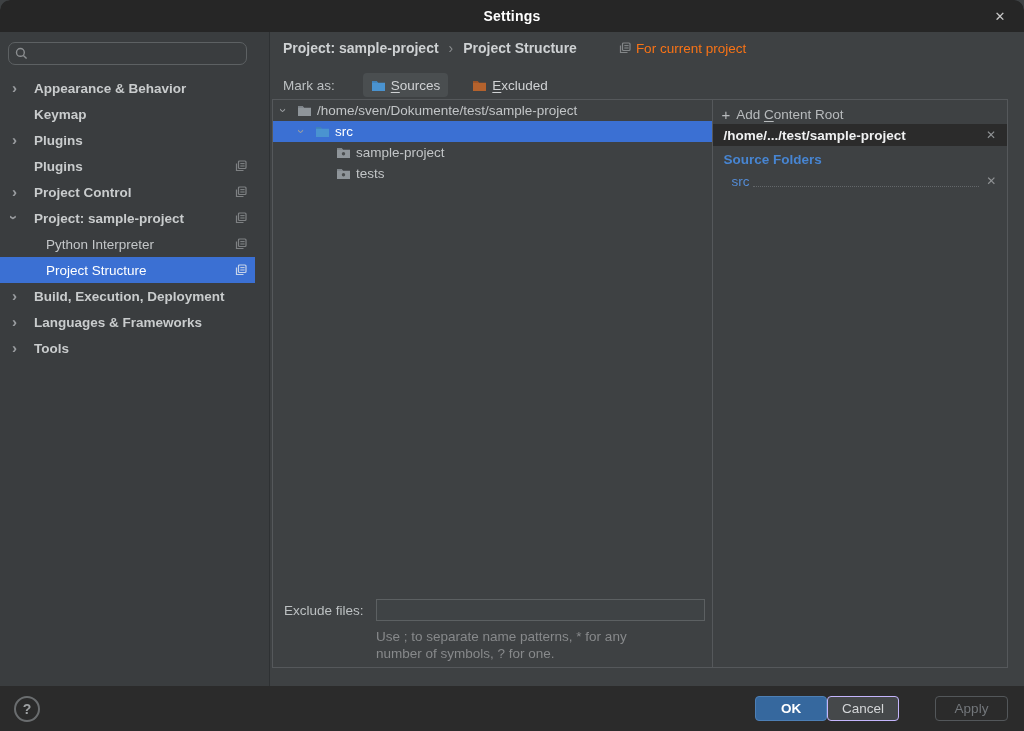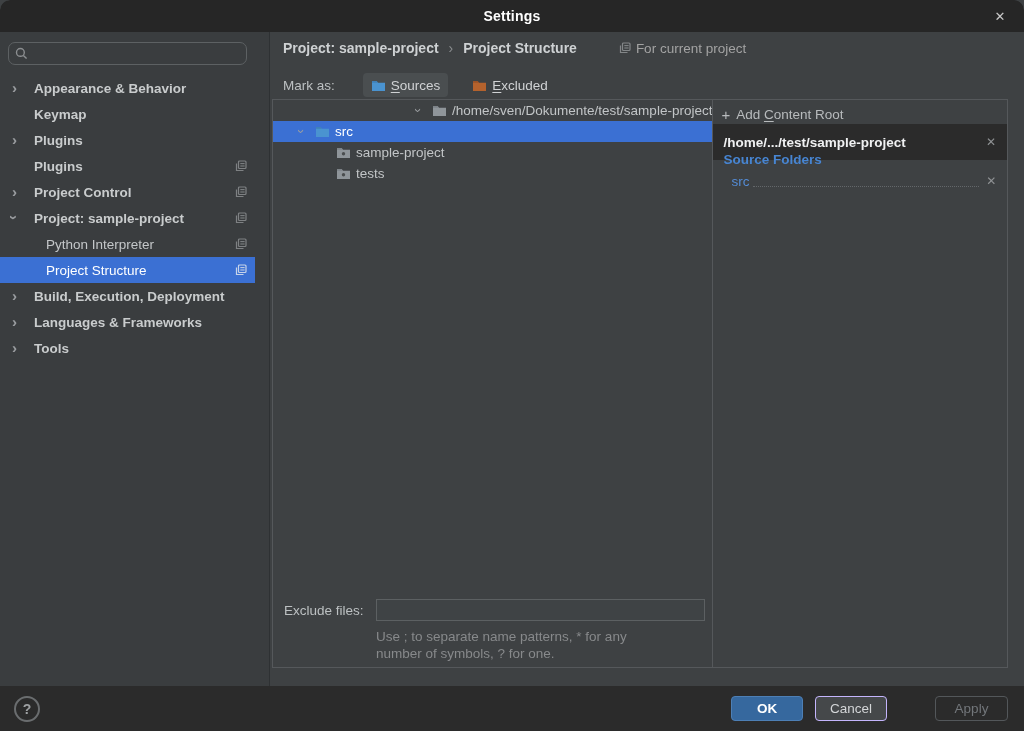--- a/index.html
+++ b/index.html
@@ -40,21 +40,21 @@
   .srow .lbl { flex:1; white-space:nowrap; overflow:hidden; }
   .pp-icon { flex:none; margin-left:6px; opacity:.85; }
   .srow.selected .pp-icon path, .srow.selected .pp-icon rect { stroke:#dfe5ee; }
 
   
   .main { position:absolute; left:271px; top:32px; width:753px; height:654px; }
   .breadcrumb { position:absolute; left:12px; top:8px; display:flex; align-items:center;
                 font-size:14px; }
   .breadcrumb .b1,.breadcrumb .b2 { font-weight:bold; color:#ced1d3; }
   .breadcrumb .sep { color:#8b8e90; margin:0 10px; font-size:14px; }
-  .breadcrumb .scope { display:flex; align-items:center; color:#a3a3a3; margin-left:42px;
+  .breadcrumb .scope { display:flex; align-items:center; color:#f97316; margin-left:42px;
                        font-size:13.5px; }
   .breadcrumb .scope svg { margin-right:5px; opacity:.9; }
 
   .markas { position:absolute; left:12px; top:41px; display:flex; align-items:center;
             font-size:13.5px; color:#bcc0c2;gap:14px; }
   .chip { display:flex; align-items:center; height:24px; padding:0 8px; border-radius:4px;
           margin-left:14px; color:#d0d2d4; }
   .chip.on { background:#4a4e50; }
   .chip svg { margin-right:5px; }
   .chip + .chip { margin-left:2px; }
@@ -76,39 +76,39 @@
   .excl-row .elbl { width:103px; padding-left:11px; color:#bcc0c2; flex:none; }
   .excl-row input { width:329px; height:22px; background:#3f4345; border:1px solid #5c6062;
                     color:#c2c5c7; font-size:13px; padding:0 5px; font-family:inherit; outline:none; }
   .ehelp { margin:7px 0 0 103px; color:#87898b; line-height:17px; font-size:13.5px; }
 
   
   .rightcol { position:relative; width:295px; height:100%; border-left:1px solid #55585b; }
   .addroot { position:absolute; left:8px; top:4px; height:20px; display:flex; align-items:center;
              color:#b8bbbd; font-size:13.5px; }
   .addroot .plus { color:#b8bbbd; font-size:15px; margin-right:6px; line-height:1; }
-  .rootrow { position:absolute; left:0; top:24px; width:100%; height:36px; background:#2b2b2b;
+  .rootrow { position:absolute; left:0; top:24px; width:100%; height:22px; background:#2b2b2b;
              display:flex; align-items:center; padding:0 8px 0 10px; }
   .rootrow .path { flex:1; color:#f0f1f2; font-weight:bold; font-size:13.5px; white-space:nowrap;
                    overflow:hidden; }
   .xbtn { color:#8f9294; font-size:12px; flex:none; padding:0 3px; }
   .sf-head { position:absolute; left:10px; top:52px; color:#4785d2; font-weight:bold;
              font-size:13.5px; }
   .sf-row { position:absolute; left:18px; top:71px; width:268px; height:20px;
             display:flex; align-items:center; }
   .sf-row .sfname { color:#548cd6; font-size:13.5px; flex:none; }
   .leader { flex:1; border-bottom:1px dotted #63676a; height:62%; margin:0 4px; }
 
   
   .footer { position:absolute; left:0; top:686px; width:1024px; height:45px; background:#2b2b2b;
             display:flex; align-items:center; }
   .helpbtn { width:26px; height:26px; border:2px solid #6a6d6f; border-radius:50%;
              color:#9ea1a3; font-size:14px; font-weight:bold; display:flex; align-items:center;
              justify-content:center; margin-left:14px; }
-  .btns { margin-left:auto; margin-right:16px; display:flex; gap:12px; }
+  .btns { margin-left:auto; margin-right:16px; display:flex; gap:0; }
   .btn { width:72px; height:25px; border-radius:4px; font-size:13.5px; font-family:inherit;
          display:flex; align-items:center; justify-content:center; }
   .btn.ok { background:#36689e; border:1px solid #4d7fb5; color:#ffffff; font-weight:bold; }
   .btn.cancel { background:#45484a; border:1px solid #c4b5fd; color:#d4d6d8; }
   .btn.apply { width:73px; background:transparent; border:1px solid #53575a; color:#72767a;margin-left:36px; }
 </style>
 </head>
 <body>
 
 <div class="window">
@@ -258,21 +258,21 @@
           <path d="M1 2 h4.6 l1.4 1.8 H14 v8.2 H1 z" fill="#b4622d"></path>
           <path d="M1 2 h4.6 l1.4 1.8 H1 z" fill="#9a5226"></path>
         </svg>
         <span><span class="mn">E</span><span>xcluded</span></span>
       </span>
     </div>
 
     <div class="panel">
 
       <div class="treecol">
-        <div class="trow" style="padding-left:8px;justify-content:flex-end;">
+        <div class="trow" style="padding-left:8px;">
           <span class="tchev">
               <span class="g">›</span>
             </span>
           <svg width="15" height="13" viewBox="0 0 15 13">
             <path d="M1 2 h4.6 l1.4 1.8 H14 v8.2 H1 z" fill="#8f959a"></path>
             <path d="M1 2 h4.6 l1.4 1.8 H1 z" fill="#7d8388"></path>
           </svg>
           <span>/home/sven/Dokumente/test/sample-project</span>
         </div>
         <div class="trow selected" style="padding-left:26px;">

